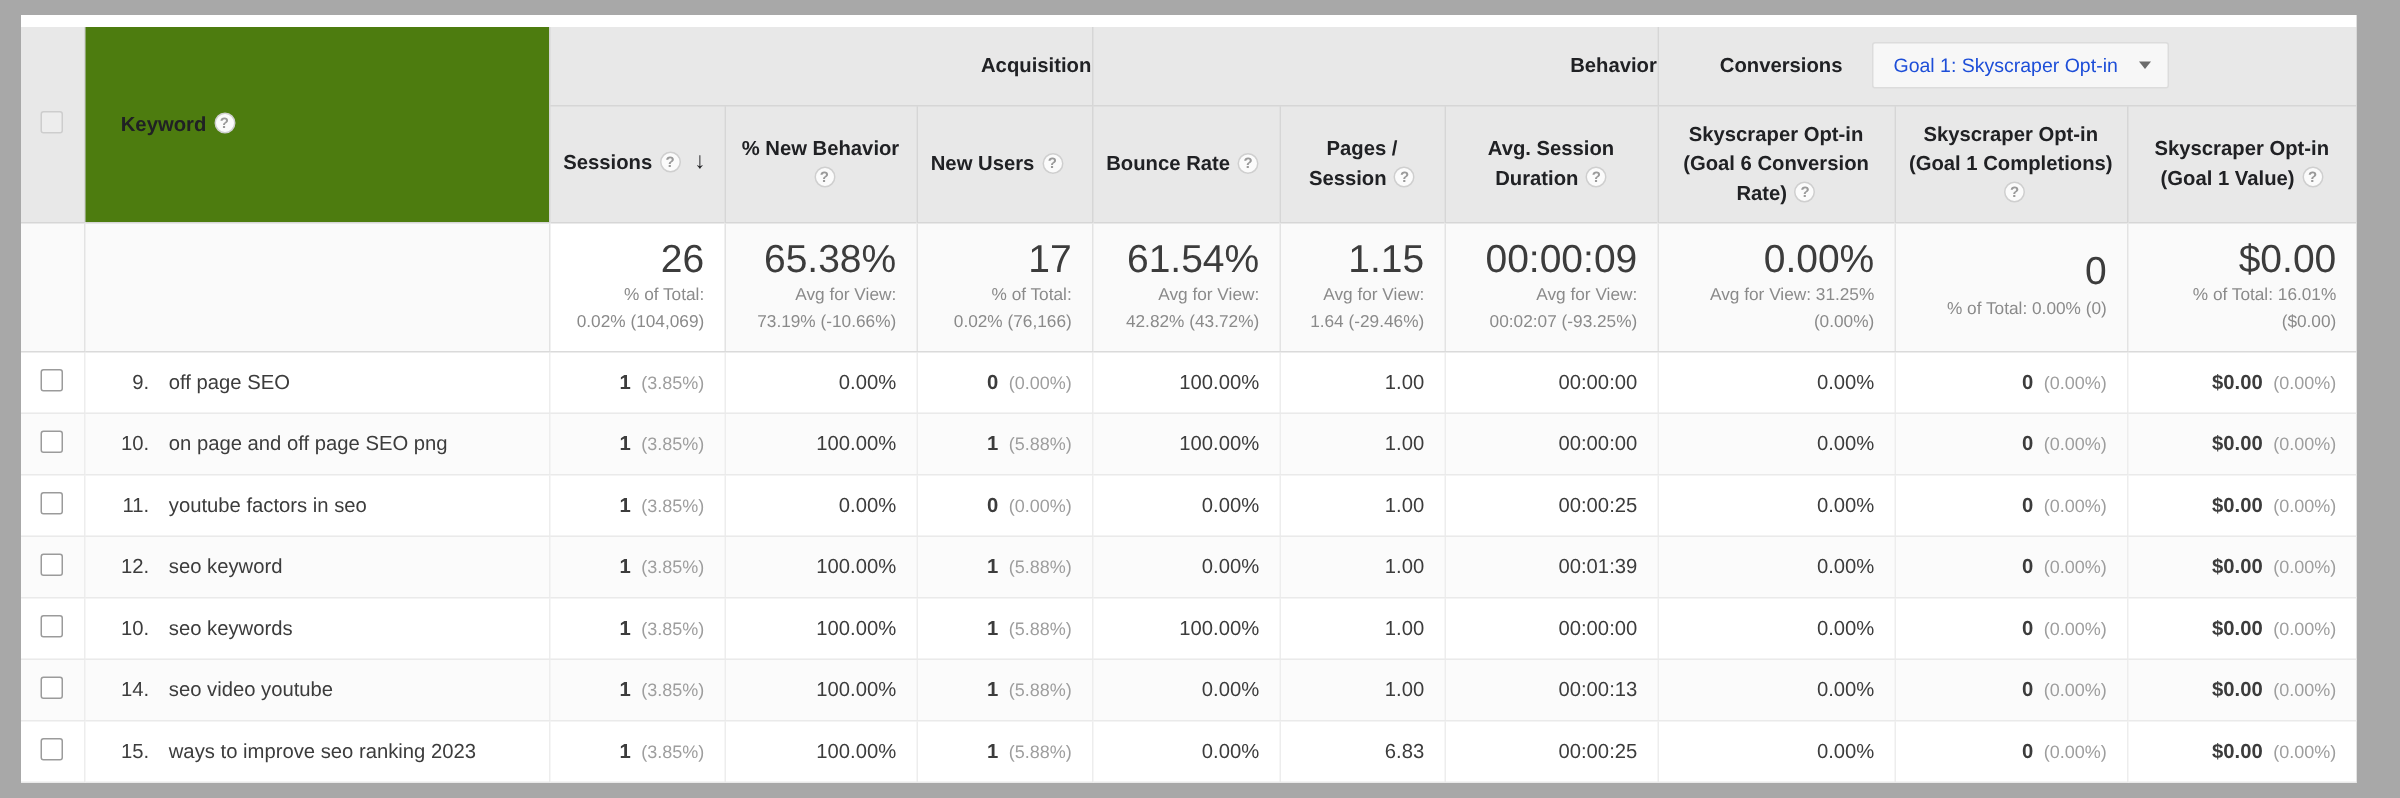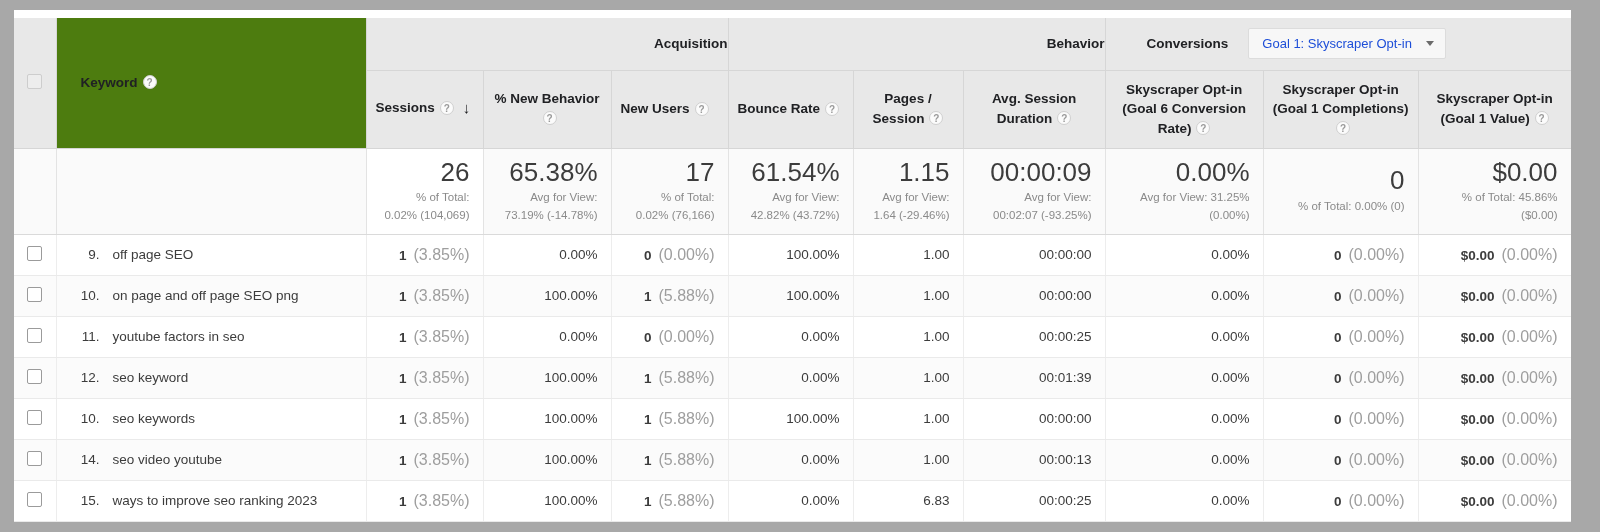--- a/index.html
+++ b/index.html
@@ -175,21 +175,21 @@
   td.cell-check { text-align: center; border-right: 1px solid #e3e3e3; }
   td.cell-kw {
     text-align: left;
     padding-left: 10px;
     color: #3c3c3c;
     border-right: 1px solid #e3e3e3;
   }
   td.num { text-align: right; padding-right: 13px; white-space: nowrap; }
   .pri { color: #3c3c3c; }
   .pri.bold { font-weight: bold; }
-  .sec { color: #9e9e9e; font-size: 16px; margin-left: 7px; }
+  .sec { color: #9e9e9e; font-size: 12px; margin-left: 7px; }
   .kwgroup { display: flex; align-items: center; }
   .kwidx { width: 46px; text-align: right; padding-right: 13px; color: #3c3c3c; }
 </style>
 </head>
 <body>
 
 <div class="page-frame">
   <div class="top-strip"></div>
 
   <table class="ga-table">
@@ -269,21 +269,21 @@
         <td class="sum-blank"></td>
         <td class="sum-blank"></td>
         <td class="first-white">
           <div class="sum-big">26</div>
           <div class="sum-sub">% of Total:</div>
           <div class="sum-sub">0.02% (104,069)</div>
         </td>
         <td>
           <div class="sum-big">65.38%</div>
           <div class="sum-sub">Avg for View:</div>
-          <div class="sum-sub">73.19% (-14.78%)</div>
+          <div class="sum-sub">73.19% (-10.66%)</div>
         </td>
         <td>
           <div class="sum-big">17</div>
           <div class="sum-sub">% of Total:</div>
           <div class="sum-sub">0.02% (76,166)</div>
         </td>
         <td>
           <div class="sum-big">61.54%</div>
           <div class="sum-sub">Avg for View:</div>
           <div class="sum-sub">42.82% (43.72%)</div>
@@ -302,21 +302,21 @@
           <div class="sum-big">0.00%</div>
           <div class="sum-sub">Avg for View: 31.25%</div>
           <div class="sum-sub">(0.00%)</div>
         </td>
         <td>
           <div class="sum-big">0</div>
           <div class="sum-sub">% of Total: 0.00% (0)</div>
         </td>
         <td>
           <div class="sum-big">$0.00</div>
-          <div class="sum-sub">% of Total: 45.86%</div>
+          <div class="sum-sub">% of Total: 16.01%</div>
           <div class="sum-sub">($0.00)</div>
         </td>
       </tr>
 
     <tr class="data-row">
           <td class="cell-check"><span class="cbox"></span></td>
           <td class="cell-kw">
             <span class="kwgroup">
               <span class="kwidx">9.</span>
               <span>off page SEO</span>

